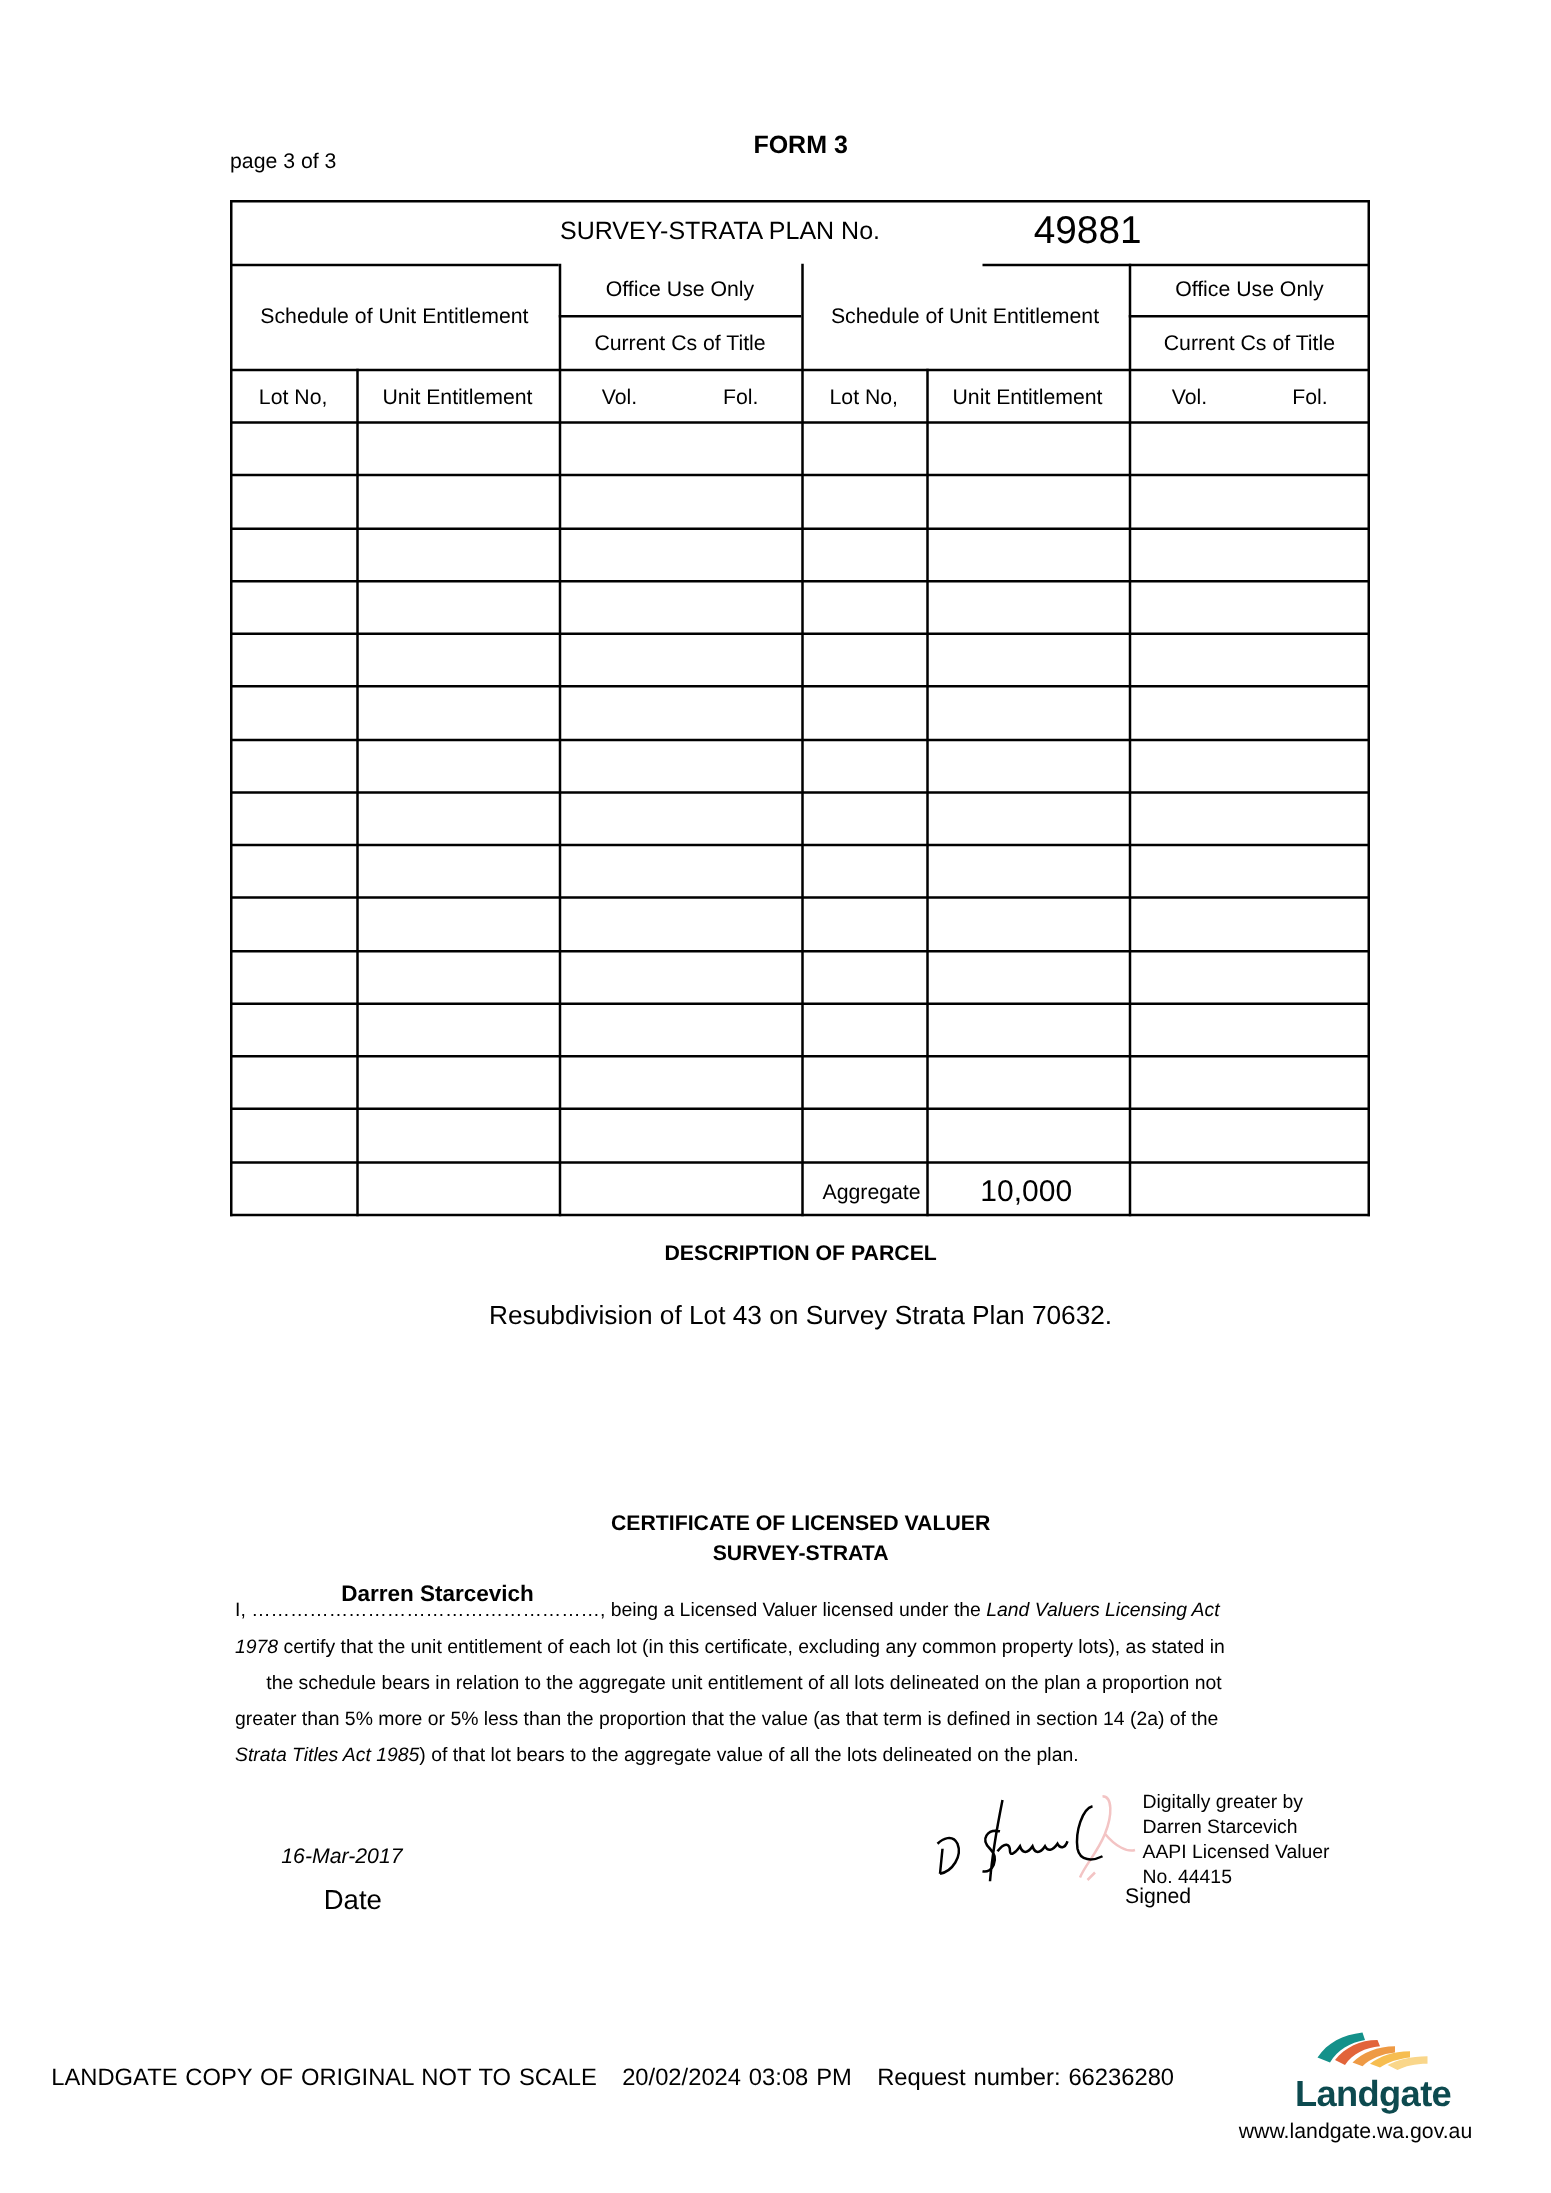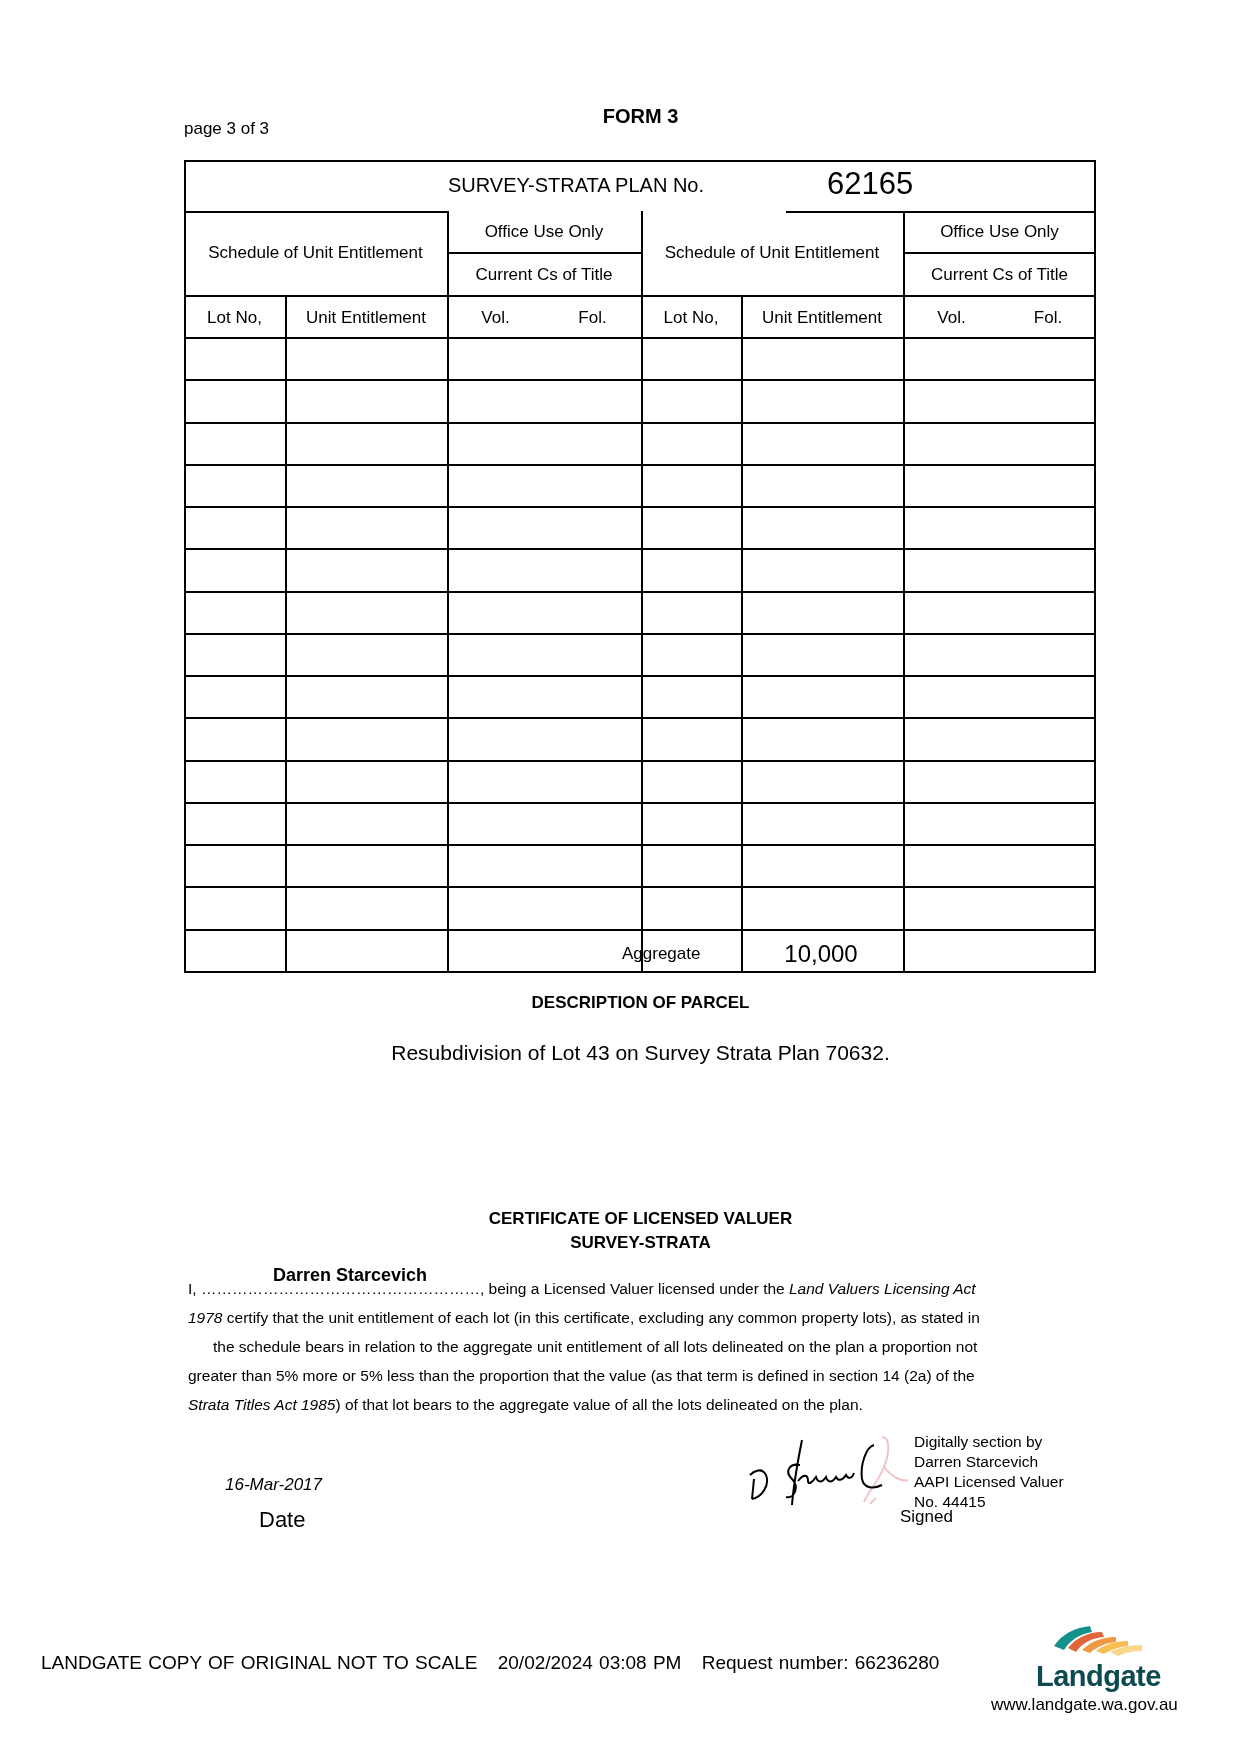--- a/index.html
+++ b/index.html
@@ -13,21 +13,21 @@
   
   #tbl { position: absolute; left: 184px; top: 160px; width: 912px; height: 813px; }
   .hl, .vl { position: absolute; background: #000; }
   .hl { height: 2px; }
   .vl { width: 2px; }
   .cell-text { position: absolute; font-size: 17px; text-align: center; white-space: nowrap; }
 
   #plan-label { position: absolute; left: 264px; top: 14px; font-size: 20px; font-weight: normal; }
   #plan-number { position: absolute; left: 643px; top: 6px; font-size: 31px; }
 
-  #aggregate-label { position: absolute; left: 438px; top: 784px; font-size: 17px; }
+  #aggregate-label { position: absolute; left: 474px; top: 784px; font-size: 17px; }
   #aggregate-value { position: absolute; left: 557px; width: 160px; text-align: center; top: 780px; font-size: 24px; }
 
   #desc-heading { left: 0; width: 1281px; text-align: center; top: 993px; font-size: 17px; font-weight: bold; }
   #desc-text { left: 0; width: 1281px; text-align: center; top: 1041px; font-size: 21px; }
 
   #cert-heading-1 { left: 0; width: 1281px; text-align: center; top: 1209px; font-size: 17px; font-weight: bold; }
   #cert-heading-2 { left: 0; width: 1281px; text-align: center; top: 1233px; font-size: 17px; font-weight: bold; }
 
   #valuer-name { left: 273px; top: 1265px; font-size: 18px; font-weight: bold; }
   .cert-line { position: absolute; left: 188px; font-size: 15.5px; white-space: nowrap; }
@@ -62,21 +62,21 @@
 <div id="tbl">
 
   <div class="hl" style="left:0;top:0;width:912px;"></div>
   <div class="hl" style="left:0;top:811px;width:912px;"></div>
   <div class="vl" style="left:0;top:0;height:813px;"></div>
   <div class="vl" style="left:910px;top:0;height:813px;"></div>
 
   <div class="hl" style="left:0;top:51px;width:263px;"></div>
   <div class="hl" style="left:602px;top:51px;width:310px;"></div>
   <div id="plan-label">SURVEY-STRATA PLAN No.</div>
-  <div id="plan-number">62165</div>
+  <div id="plan-number">49881</div>
 
   <div class="hl" style="left:263px;top:92px;width:194px;"></div>
   <div class="hl" style="left:719px;top:92px;width:193px;"></div>
   <div class="hl" style="left:0;top:135px;width:912px;"></div>
   <div class="hl" style="left:0;top:177px;width:912px;"></div>
 
   <div class="vl" style="left:263px;top:51px;height:762px;"></div>
   <div class="vl" style="left:457px;top:51px;height:762px;"></div>
   <div class="vl" style="left:719px;top:51px;height:762px;"></div>
   <div class="vl" style="left:101px;top:135px;height:678px;"></div>
@@ -138,21 +138,21 @@
 <svg id="acrobat-mark" viewBox="0 0 50 80">
   <path d="M22 5 C30 5 30 20 24 35 C18 50 8 60 4 70 M24 35 C32 45 42 50 48 48 M10 72 L16 66" stroke="#f3c4c4" stroke-width="2" fill="none"></path>
 </svg>
 <svg id="signature" viewBox="0 0 160 80">
   <path d="M8 40 C12 36 20 32 24 40 C28 50 20 62 10 64 M12 44 L10 64" stroke="#000" stroke-width="2" fill="none"></path>
   <path d="M58 30 C48 28 42 36 50 44 C58 52 52 64 44 62 M60 5 C56 25 52 45 50 70" stroke="#000" stroke-width="2" fill="none"></path>
   <path d="M56 46 C62 38 66 40 66 46 C66 50 70 48 74 42 C76 48 80 48 84 42 C86 48 90 48 94 42 C96 46 100 46 104 40 C106 44 110 44 112 38" stroke="#000" stroke-width="2" fill="none"></path>
   <path d="M132 10 C124 12 118 30 120 44 C122 54 132 54 140 50" stroke="#000" stroke-width="2" fill="none"></path>
 </svg>
 
-<div class="dsig" id="ds1">Digitally section by</div>
+<div class="dsig" id="ds1">Digitally greater by</div>
 <div class="dsig" id="ds2">Darren Starcevich</div>
 <div class="dsig" id="ds3">AAPI Licensed Valuer</div>
 <div class="dsig" id="ds4">No. 44415</div>
 <div class="abs" id="signed-label">Signed</div>
 
 <div class="abs" id="footer-text">
   <span>LANDGATE COPY OF ORIGINAL NOT TO SCALE</span>
   <span>20/02/2024 03:08 PM</span>
   <span>Request number: 66236280</span>
 </div>

